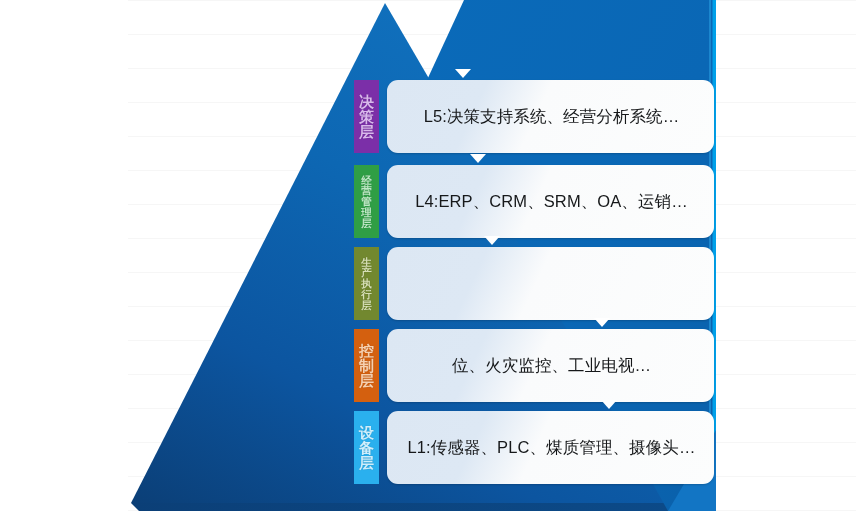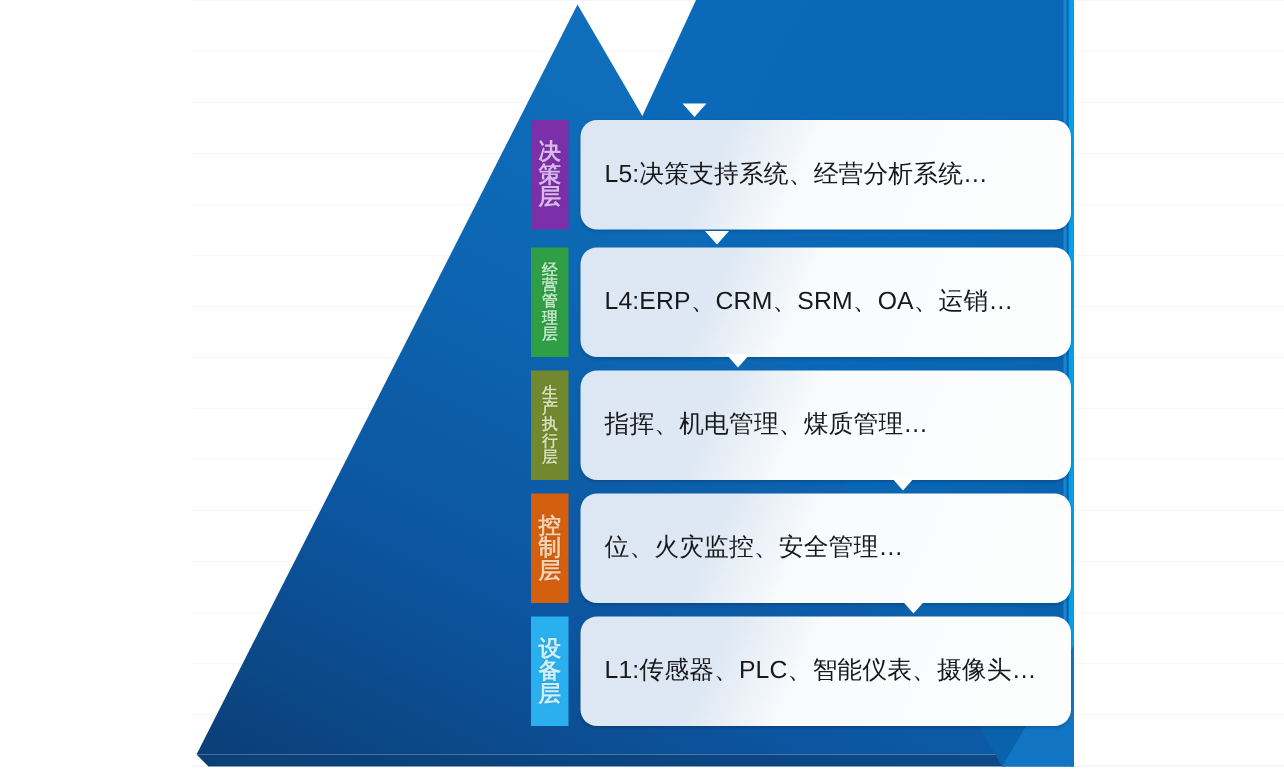--- a/index.html
+++ b/index.html
@@ -89,20 +89,21 @@
       linear-gradient(115deg,
         #dce7f3 0%,
         #dde8f4 28%,
         #fafbfc 46%,
         #fcfdfd 100%);
     box-shadow: 0 1px 2px rgba(0,0,0,0.18);
     display: flex;
     align-items: center;
     box-sizing: border-box;
     padding: 6px 14px 6px 16px;
+    justify-content: center;
   }
 
   .card-text {
     font-size: 16.5px;
     color: #16181a;
     line-height: 1.45;
     letter-spacing: 0.1px;
     font-weight: 400;
   }
 
@@ -188,48 +189,47 @@
     <div class="row" style="top:247px; height:73px;">
       <div class="badge" style="background:#72882f; color:#d6dfb5; font-size:10.5px;">
         <span>生</span>
         <span>产</span>
         <span>执</span>
         <span>行</span>
         <span>层</span>
       </div>
       <div class="card">
         <div class="card-text">
-          <div>指挥、机电管理、煤质管理…</div>
         </div>
       </div>
       <div class="arrow" style="left:130px; top:-11px;"></div>
     </div>
 
     <div class="row" style="top:329px; height:73px;">
       <div class="badge" style="background:#d4600f; color:#f6cfae; font-size:15px;">
         <span>控</span>
         <span>制</span>
         <span>层</span>
       </div>
       <div class="card">
         <div class="card-text">
-          <div>位、火灾监控、安全管理…</div>
+          <div>位、火灾监控、工业电视…</div>
         </div>
       </div>
       <div class="arrow" style="left:240px; top:-11px;"></div>
     </div>
 
     <div class="row" style="top:411px; height:73px;">
       <div class="badge" style="background:#2ab0ee; color:#cdeefc; font-size:15px;">
         <span>设</span>
         <span>备</span>
         <span>层</span>
       </div>
       <div class="card">
         <div class="card-text">
-          <div>L1:传感器、PLC、智能仪表、摄像头…</div>
+          <div>L1:传感器、PLC、煤质管理、摄像头…</div>
         </div>
       </div>
       <div class="arrow" style="left:247px; top:-11px;"></div>
     </div>
 
   </div>
 </div>
 
 </body></html>

